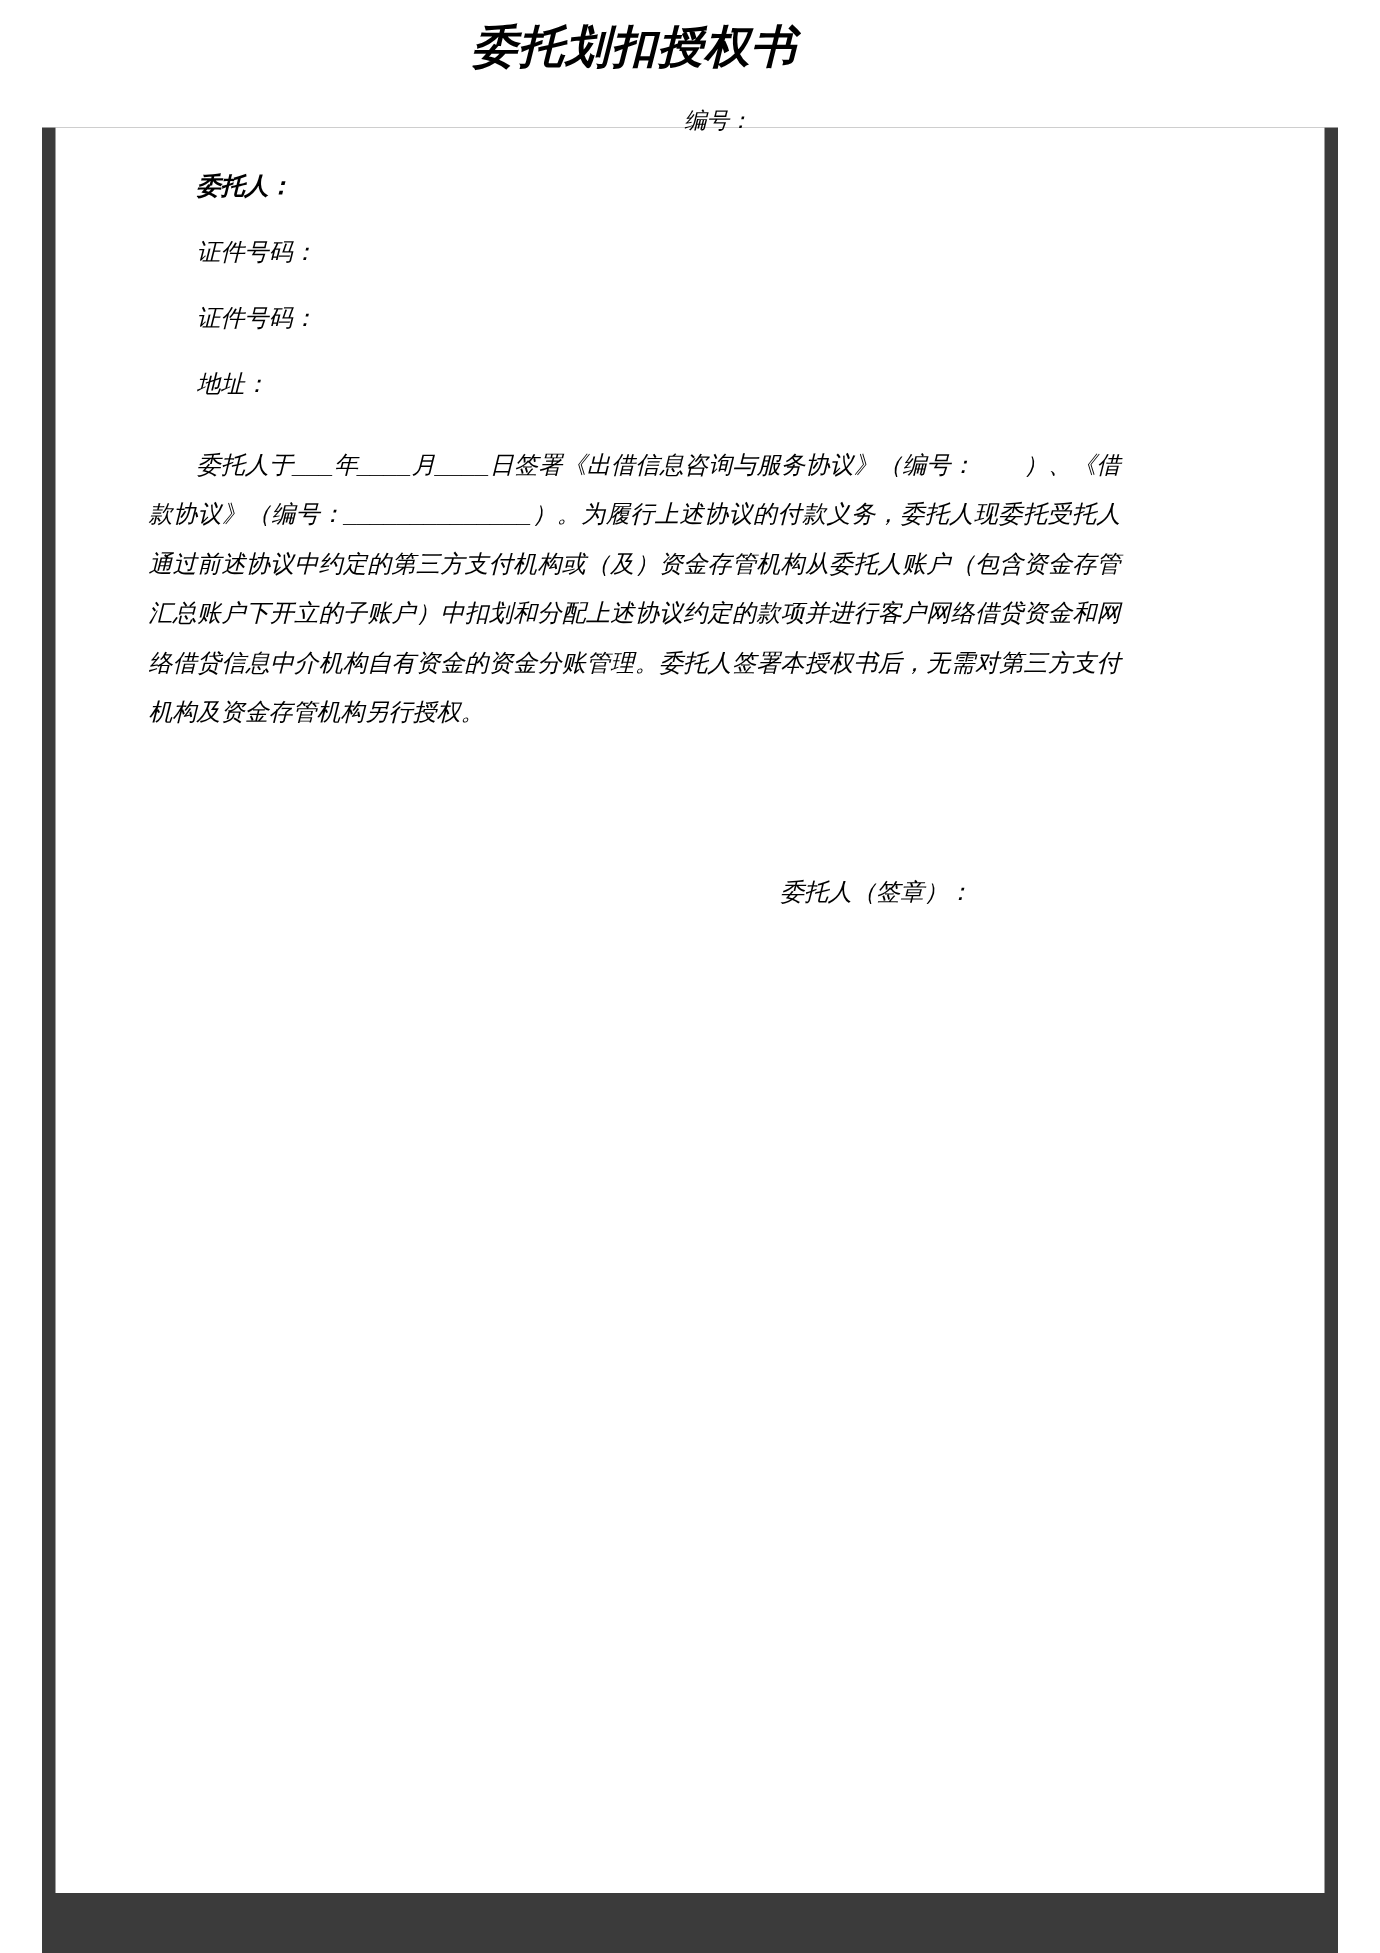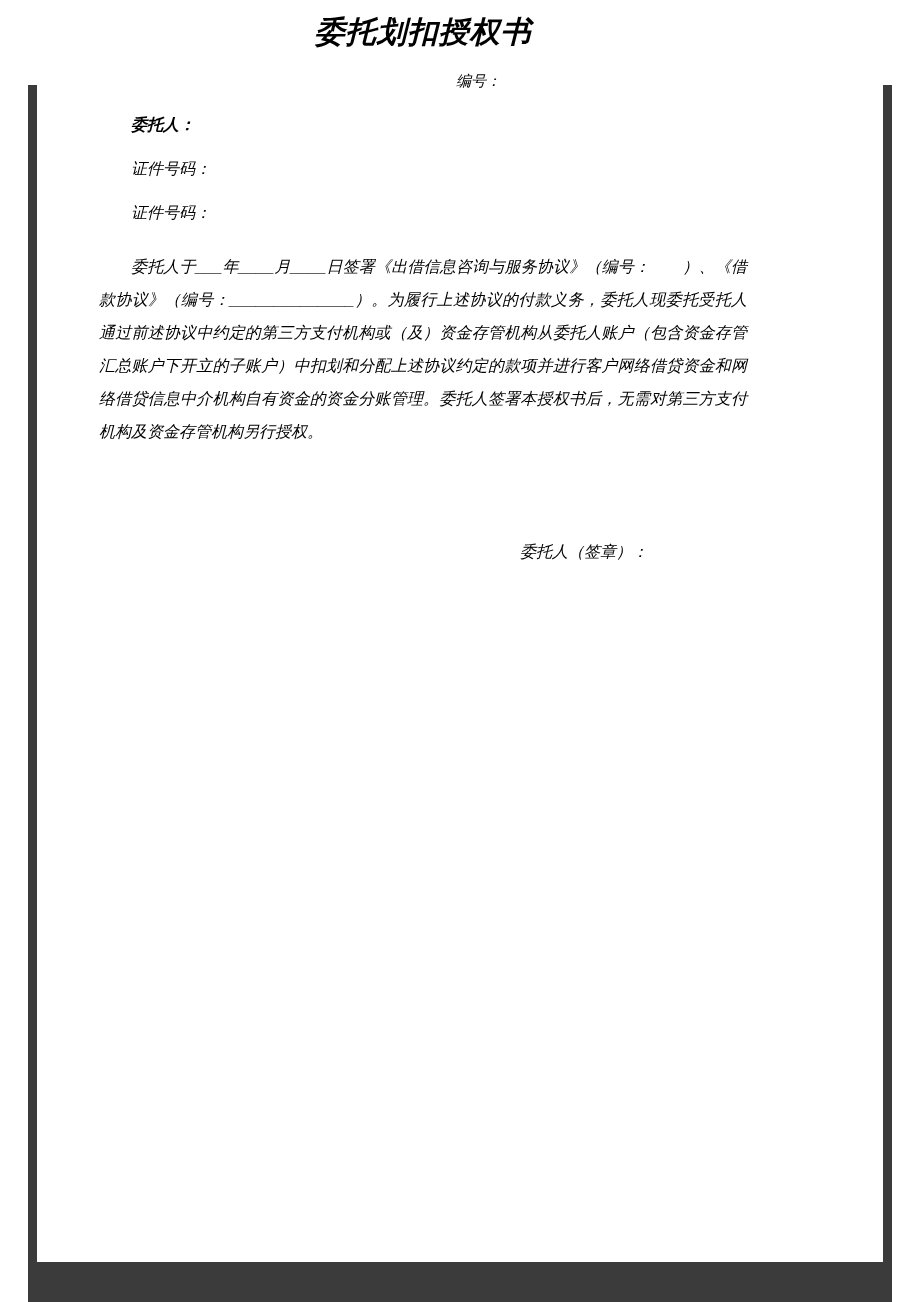--- a/index.html
+++ b/index.html
@@ -87,20 +87,21 @@
     <div class="doc-number">编号：</div>
 
 
     <p class="field-line bold">委托人：</p>
 
     <p class="field-line">证件号码：</p>
 
     <p class="field-line">证件号码：</p>
 
 
+    <p class="field-line">地址：</p>
 
     <p class="auth-paragraph">委托人于___年____月____日签署《出借信息咨询与服务协议》（编号：　　）、《借款协议》（编号：______________）。为履行上述协议的付款义务，委托人现委托受托人通过前述协议中约定的第三方支付机构或（及）资金存管机构从委托人账户（包含资金存管汇总账户下开立的子账户）中扣划和分配上述协议约定的款项并进行客户网络借贷资金和网络借贷信息中介机构自有资金的资金分账管理。委托人签署本授权书后，无需对第三方支付机构及资金存管机构另行授权。</p>
 
     <p class="signature-line">委托人（签章）：</p>
 
   </div>
 
 </div>
 
 </body></html>

